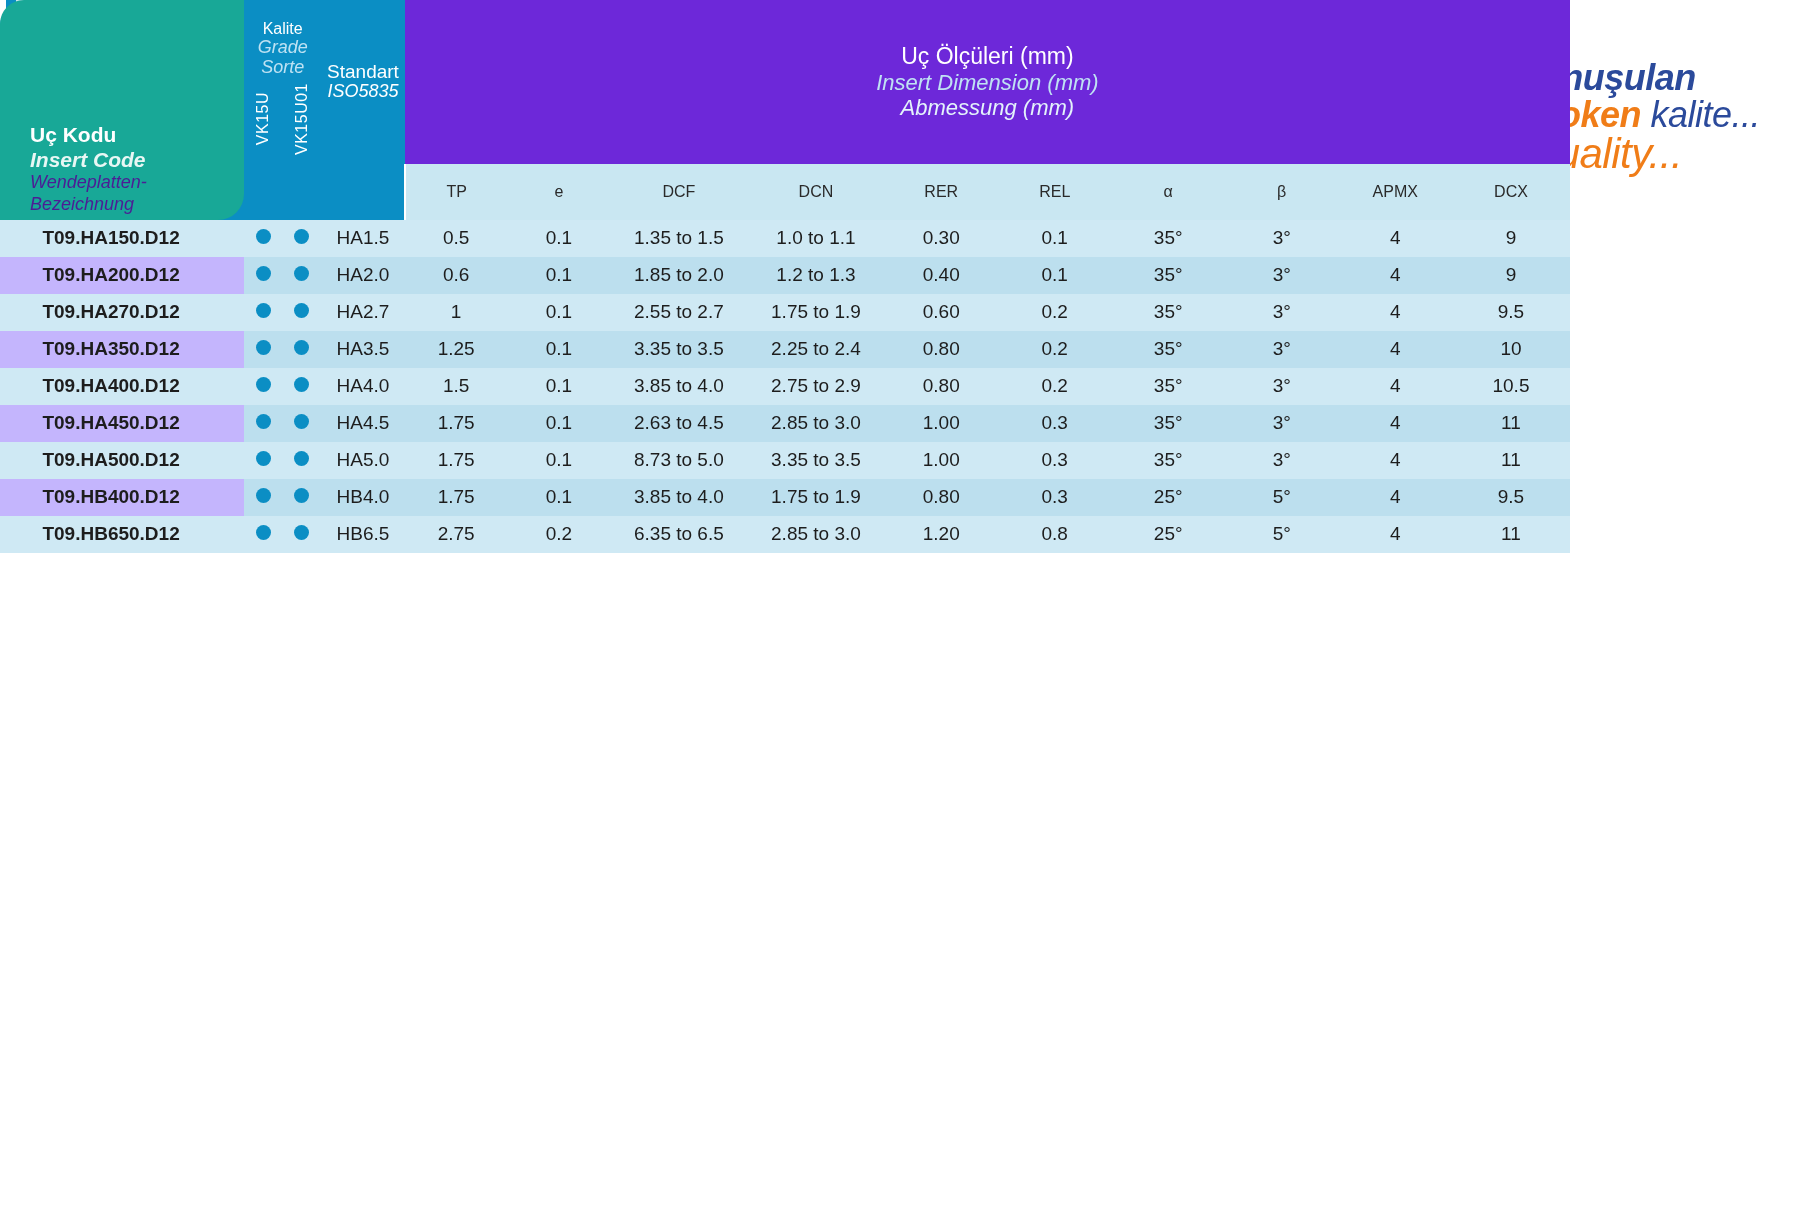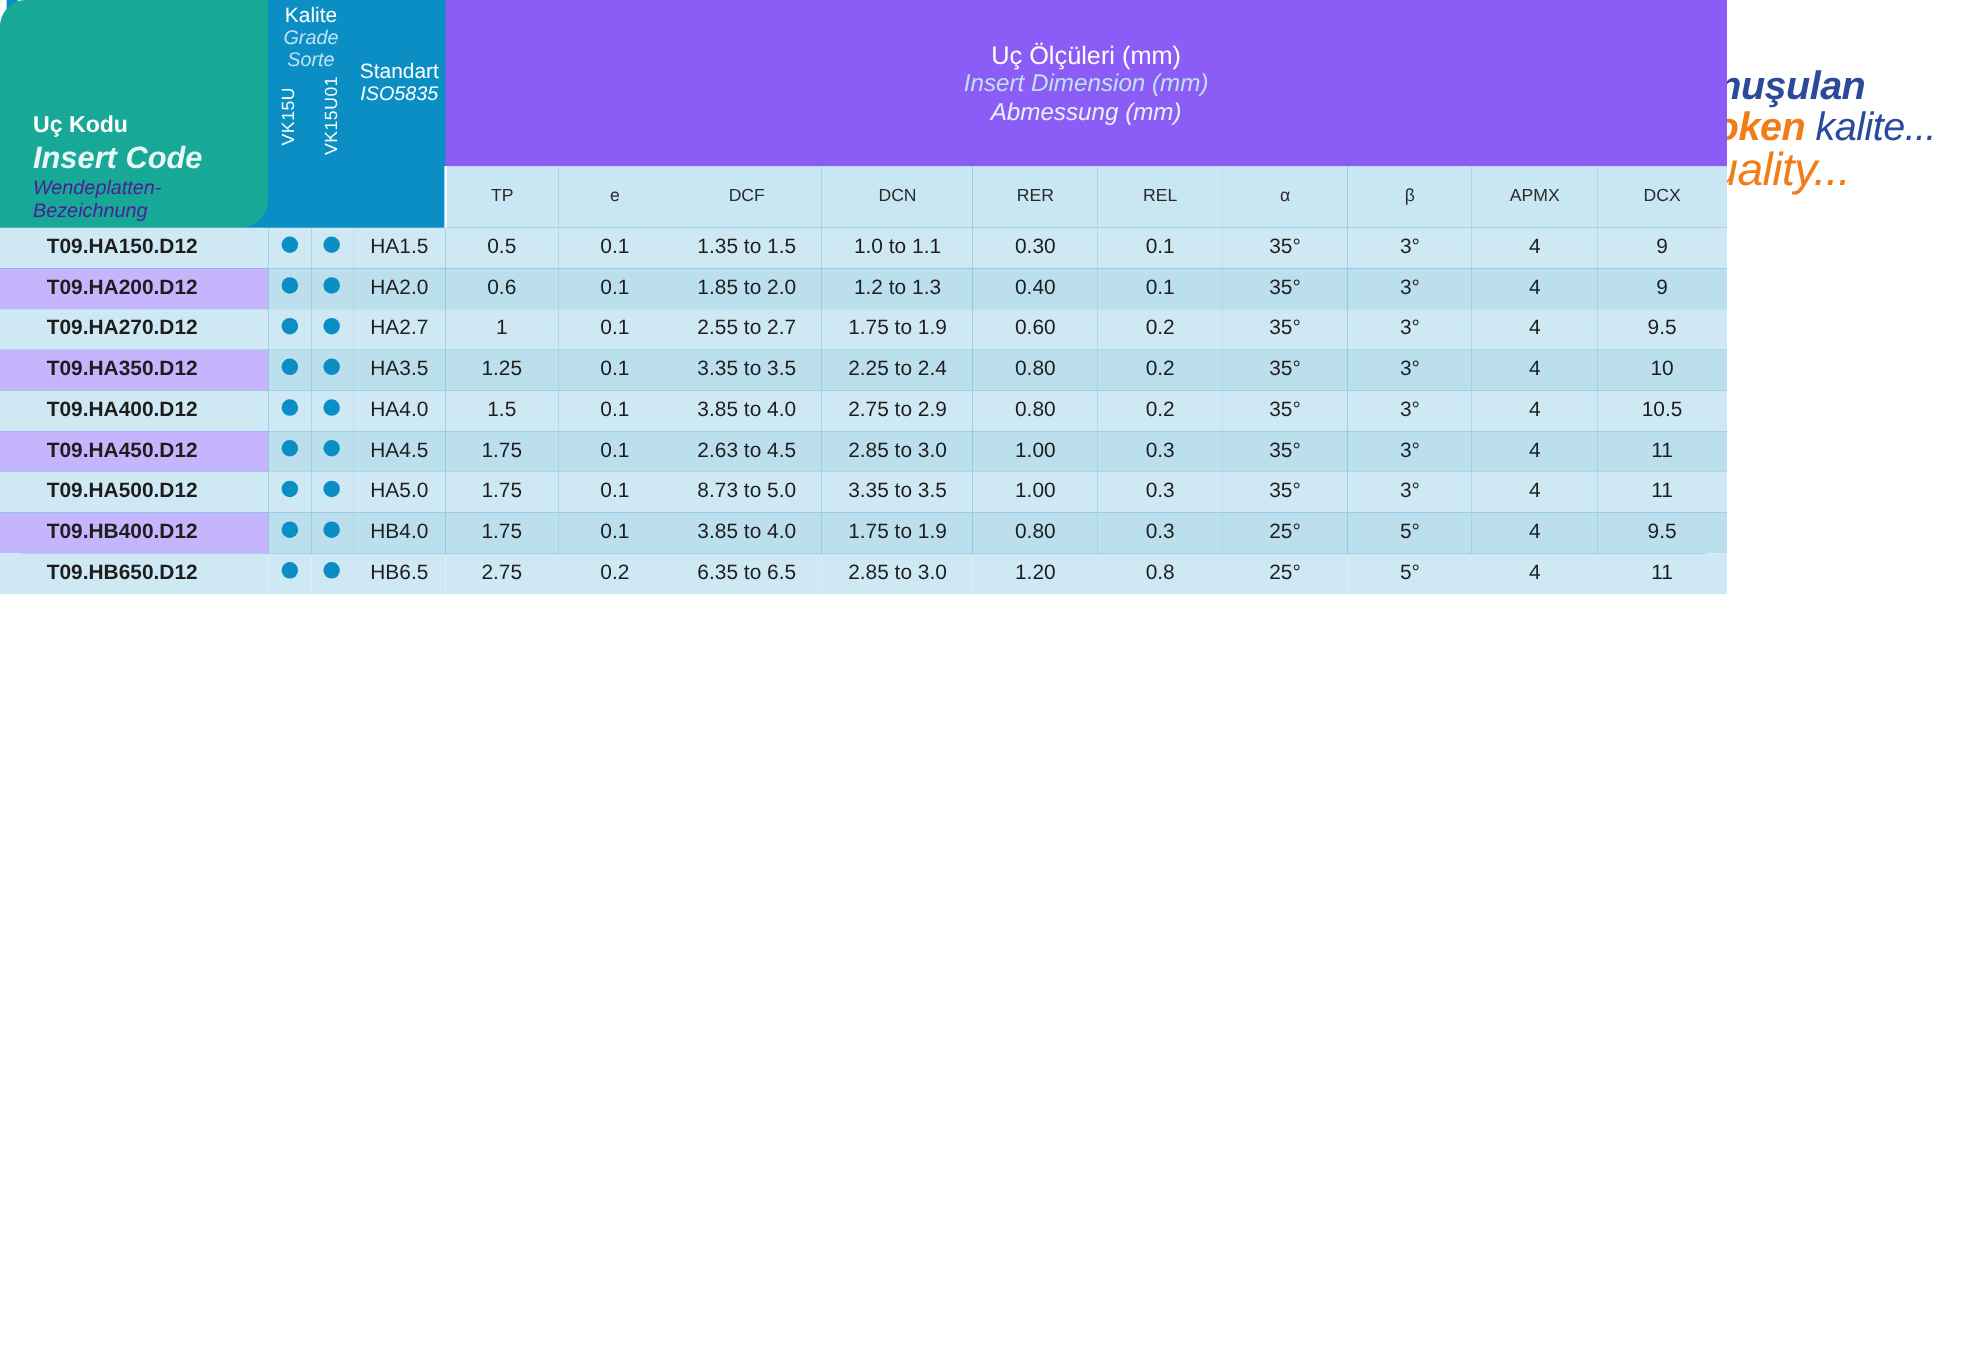--- a/index.html
+++ b/index.html
@@ -48,35 +48,35 @@
 
   table.grid{position:absolute;left:0;top:0;border-collapse:collapse;
     table-layout:fixed;width:1570px;}
   table.grid td,table.grid th{padding:0;margin:0;border:0;}
 
   .hdr-code{background:#18a897;color:#ffffff;vertical-align:bottom;
     border-top-left-radius:24px;border-bottom-right-radius:26px;
     padding:0 0 10px 0;}
   .hdr-code .in{padding:0 14px 4px 30px;}
   .hc1{font-size:21px;font-weight:700;line-height:1.18;}
-  .hc2{font-size:28px;font-weight:700;font-style:italic;line-height:1.18;color:#e8f7f4;}
+  .hc2{font-size:21px;font-weight:700;font-style:italic;line-height:1.18;color:#e8f7f4;}
   .hc3{font-size:18px;font-style:italic;line-height:1.2;color:#4c1d95;}
 
   .hdr-blue{background:#0b8ec4;color:#fff;text-align:center;}
-  .kal-top{font-size:19px;line-height:1.12;padding-top:4px;}
+  .kal-top{font-size:16px;line-height:1.12;padding-top:20px;}
   .kal-sub{font-size:18px;font-style:italic;color:#bfe2f3;line-height:1.1;}
   .std-top{font-size:19px;line-height:1.12;}
   .std-sub{font-size:18px;font-style:italic;color:#ffffff;line-height:1.1;}
 
   .rot-cell{background:#0b8ec4;color:#fff;text-align:center;vertical-align:middle;
     height:86px;}
   .rot-txt{writing-mode:vertical-rl;transform:rotate(180deg);font-size:16px;
     letter-spacing:0.5px;display:inline-block;}
 
-  .dim-title{background:#8b5cf6;color:#fff;text-align:center;line-height:1.16;padding:8px 0 10px;}
+  .dim-title{background:#6d28d9;color:#fff;text-align:center;line-height:1.16;padding:8px 0 10px;}
   .dt1{font-size:23px;}
   .dt2{font-size:22px;font-style:italic;color:#bfe2f3;}
   .dt3{font-size:22px;font-style:italic;color:#e4f3fb;}
 
   .subhdr{background:#c9e7f2;color:#2a2a2a;text-align:center;font-size:16px;height:56px;
     border-left:2px solid #fff;border-right:2px solid #fff;}
   .subhdr.first{border-left:2px solid #fff;}
 
   .r{height:37px;}
   .r td{text-align:center;font-size:19px;color:#1d1d1d;

